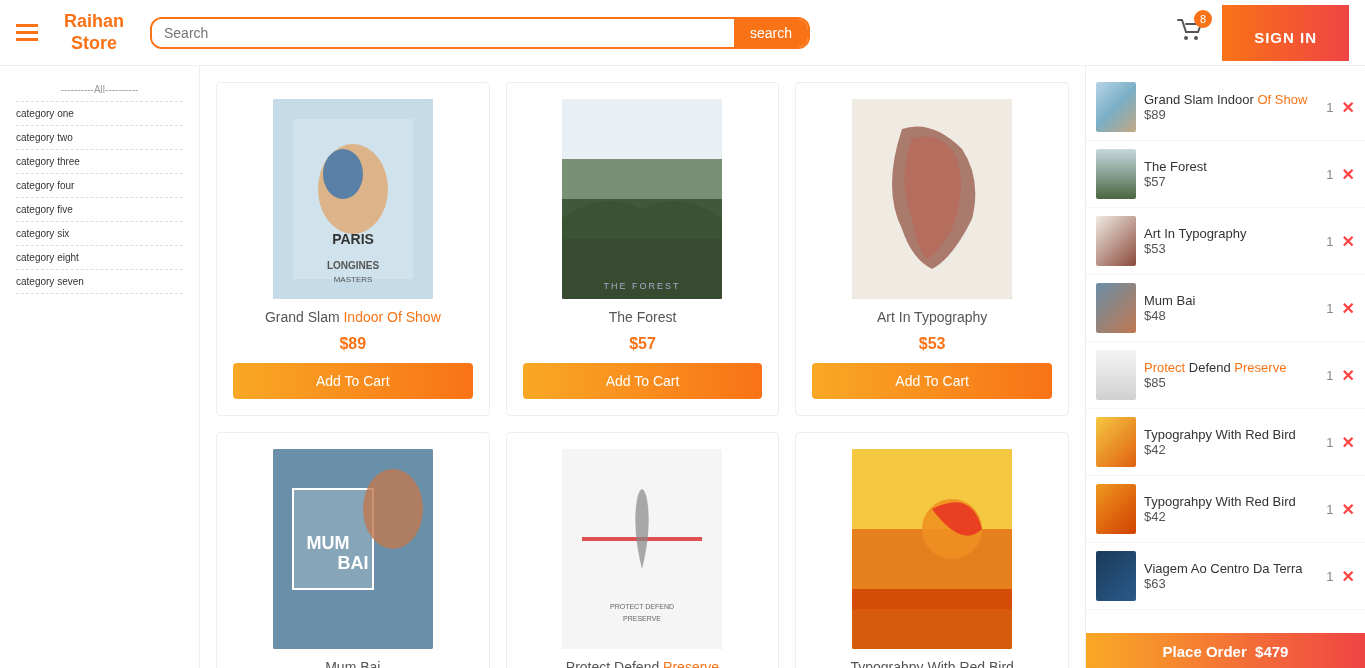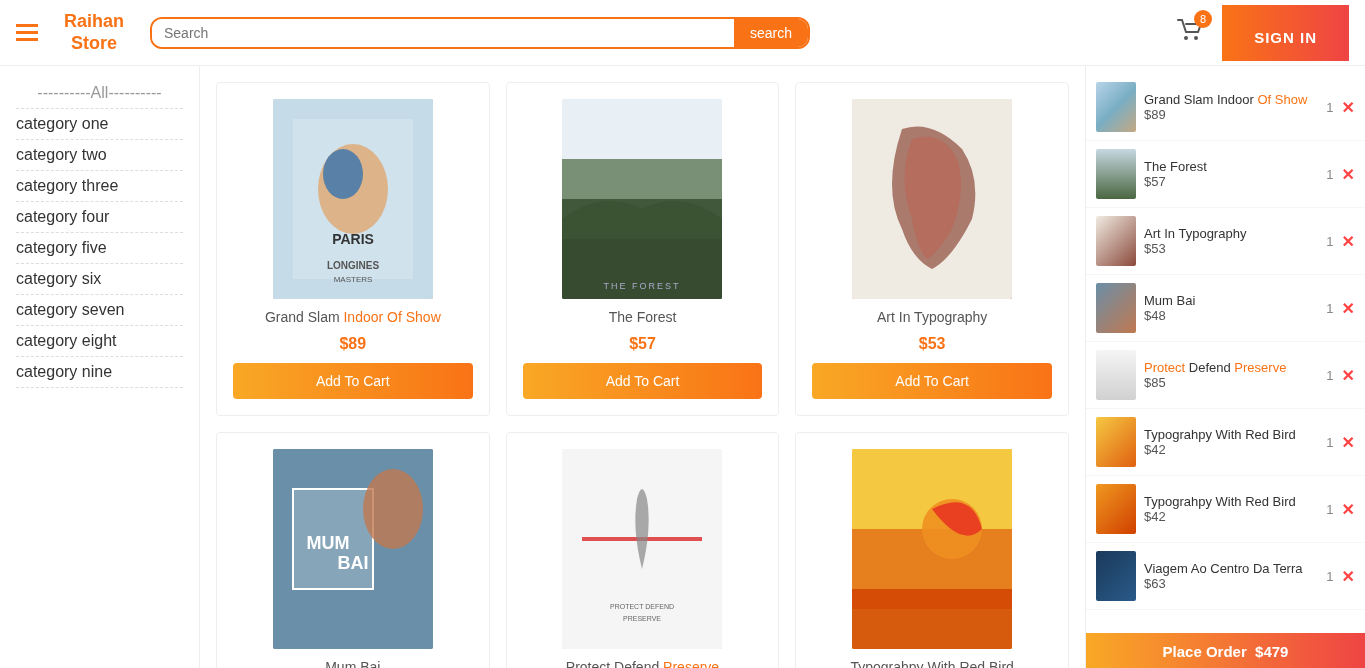--- a/index.html
+++ b/index.html
@@ -108,21 +108,21 @@
       border-right: 1px solid #eee;
       flex-shrink: 0;
       overflow-y: auto;
     }
     .sidebar-item {
       display: block;
       padding: 6px 0;
       border-bottom: 1px dashed #ddd;
       color: #333;
       cursor: pointer;
-      font-size: 16px;
+      font-size: 10px;
     }
     .sidebar-item.all {
       text-align: center;
       color: #999;
     }
 
     
     .products-area {
       flex: 1;
       padding: 16px;
@@ -296,23 +296,22 @@
 <div class="main-layout">
 
   <nav class="sidebar">
     <div class="sidebar-item all">----------All----------</div>
     <div class="sidebar-item">category one</div>
     <div class="sidebar-item">category two</div>
     <div class="sidebar-item">category three</div>
     <div class="sidebar-item">category four</div>
     <div class="sidebar-item">category five</div>
     <div class="sidebar-item">category six</div>
+    <div class="sidebar-item">category eight</div>
     <div class="sidebar-item">category seven</div>
-    <div class="sidebar-item">category eight</div>
-    <div class="sidebar-item">category nine</div>
   </nav>
 
   <main class="products-area">
     <div class="products-grid">
 
       <div class="product-card">
         <div class="product-img-placeholder book-paris">
           <svg width="160" height="200" viewBox="0 0 160 200">
             <rect width="160" height="200" fill="#c5dce8"></rect>
             <rect x="20" y="20" width="120" height="160" fill="#dce8f0" opacity="0.5"></rect>

